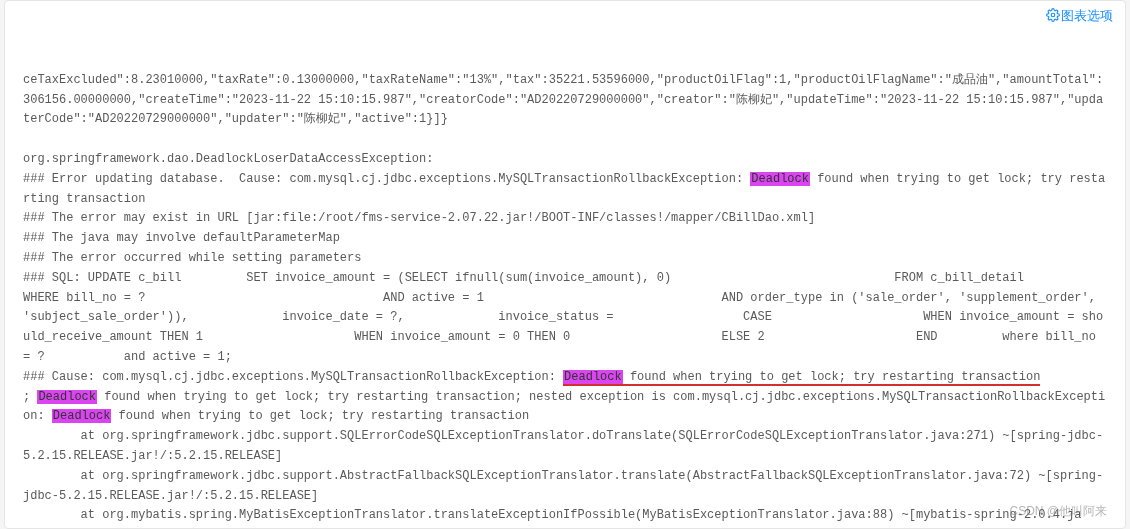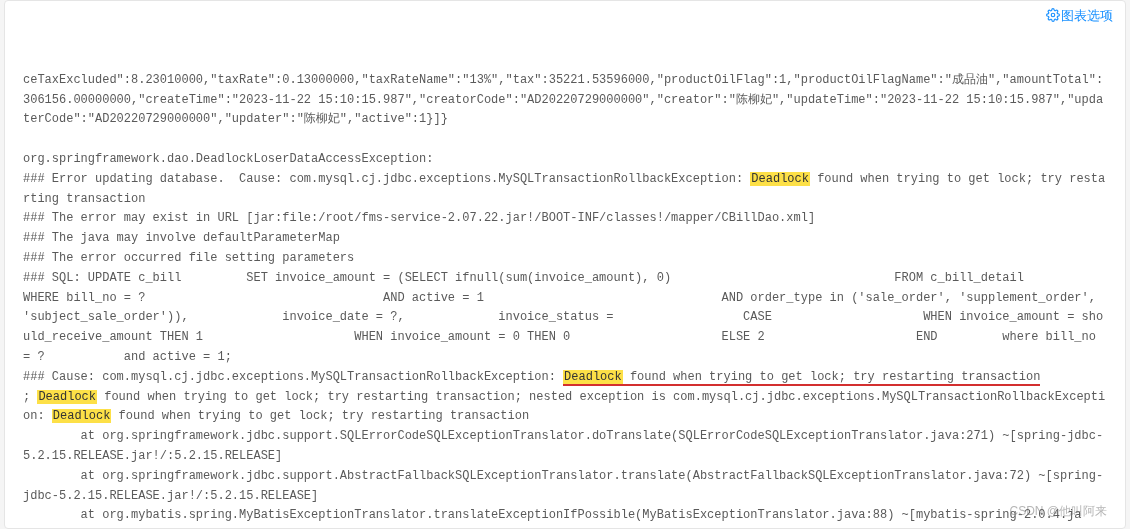--- a/index.html
+++ b/index.html
@@ -36,21 +36,21 @@
       font-family: "Courier New", Consolas, monospace;
       font-size: 12px;
       line-height: 1.65;
       color: #5a5a5a;
       word-break: break-all;
       white-space: pre-wrap;
       position: relative;
     }
     .log-line { margin: 0; }
     .hl {
-      background: #fde047;
+      background: #d946ef;
       color: #333;
       padding: 0 1px;
     }
     .underline-red {
       border-bottom: 2px solid #d32f2f;
     }
     .watermark {
       position: absolute;
       bottom: 8px;
       right: 18px;
@@ -74,21 +74,21 @@
     <span>图表选项</span>
   </div>
 
   <div class="log-area">
 <span class="log-line">ceTaxExcluded":8.23010000,"taxRate":0.13000000,"taxRateName":"13%","tax":35221.53596000,"productOilFlag":1,"productOilFlagName":"成品油","amountTotal":306156.00000000,"createTime":"2023-11-22 15:10:15.987","creatorCode":"AD20220729000000","creator":"陈柳妃","updateTime":"2023-11-22 15:10:15.987","updaterCode":"AD20220729000000","updater":"陈柳妃","active":1}]}</span>
 
 <span class="log-line">org.springframework.dao.DeadlockLoserDataAccessException:</span>
 <span class="log-line"><span>### Error updating database.  Cause: com.mysql.cj.jdbc.exceptions.MySQLTransactionRollbackException: </span><span class="hl">Deadlock</span><span> found when trying to get lock; try restarting transaction</span></span>
 <span class="log-line">### The error may exist in URL [jar:file:/root/fms-service-2.07.22.jar!/BOOT-INF/classes!/mapper/CBillDao.xml]</span>
 <span class="log-line">### The java may involve defaultParameterMap</span>
-<span class="log-line">### The error occurred file setting parameters</span>
+<span class="log-line">### The error occurred while setting parameters</span>
 <span class="log-line">### SQL: UPDATE c_bill         SET invoice_amount = (SELECT ifnull(sum(invoice_amount), 0)                               FROM c_bill_detail                               WHERE bill_no = ?                                 AND active = 1                                 AND order_type in ('sale_order', 'supplement_order', 'subject_sale_order')),             invoice_date = ?,             invoice_status =                  CASE                     WHEN invoice_amount = should_receive_amount THEN 1                     WHEN invoice_amount = 0 THEN 0                     ELSE 2                     END         where bill_no = ?           and active = 1;</span>
 <span class="log-line"><span>### Cause: com.mysql.cj.jdbc.exceptions.MySQLTransactionRollbackException: </span><span class="hl underline-red">Deadlock</span><span class="underline-red"> found when trying to get lock; try restarting transaction</span></span>
 <span class="log-line"><span>; </span><span class="hl">Deadlock</span><span> found when trying to get lock; try restarting transaction; nested exception is com.mysql.cj.jdbc.exceptions.MySQLTransactionRollbackException: </span><span class="hl">Deadlock</span><span> found when trying to get lock; try restarting transaction</span></span>
 <span class="log-line">        at org.springframework.jdbc.support.SQLErrorCodeSQLExceptionTranslator.doTranslate(SQLErrorCodeSQLExceptionTranslator.java:271) ~[spring-jdbc-5.2.15.RELEASE.jar!/:5.2.15.RELEASE]</span>
 <span class="log-line">        at org.springframework.jdbc.support.AbstractFallbackSQLExceptionTranslator.translate(AbstractFallbackSQLExceptionTranslator.java:72) ~[spring-jdbc-5.2.15.RELEASE.jar!/:5.2.15.RELEASE]</span>
 <span class="log-line">        at org.mybatis.spring.MyBatisExceptionTranslator.translateExceptionIfPossible(MyBatisExceptionTranslator.java:88) ~[mybatis-spring-2.0.4.jar!/:2.0.4]</span>
 </div>
 
   <div class="watermark">CSDN @他叫阿来</div>
 </div>

